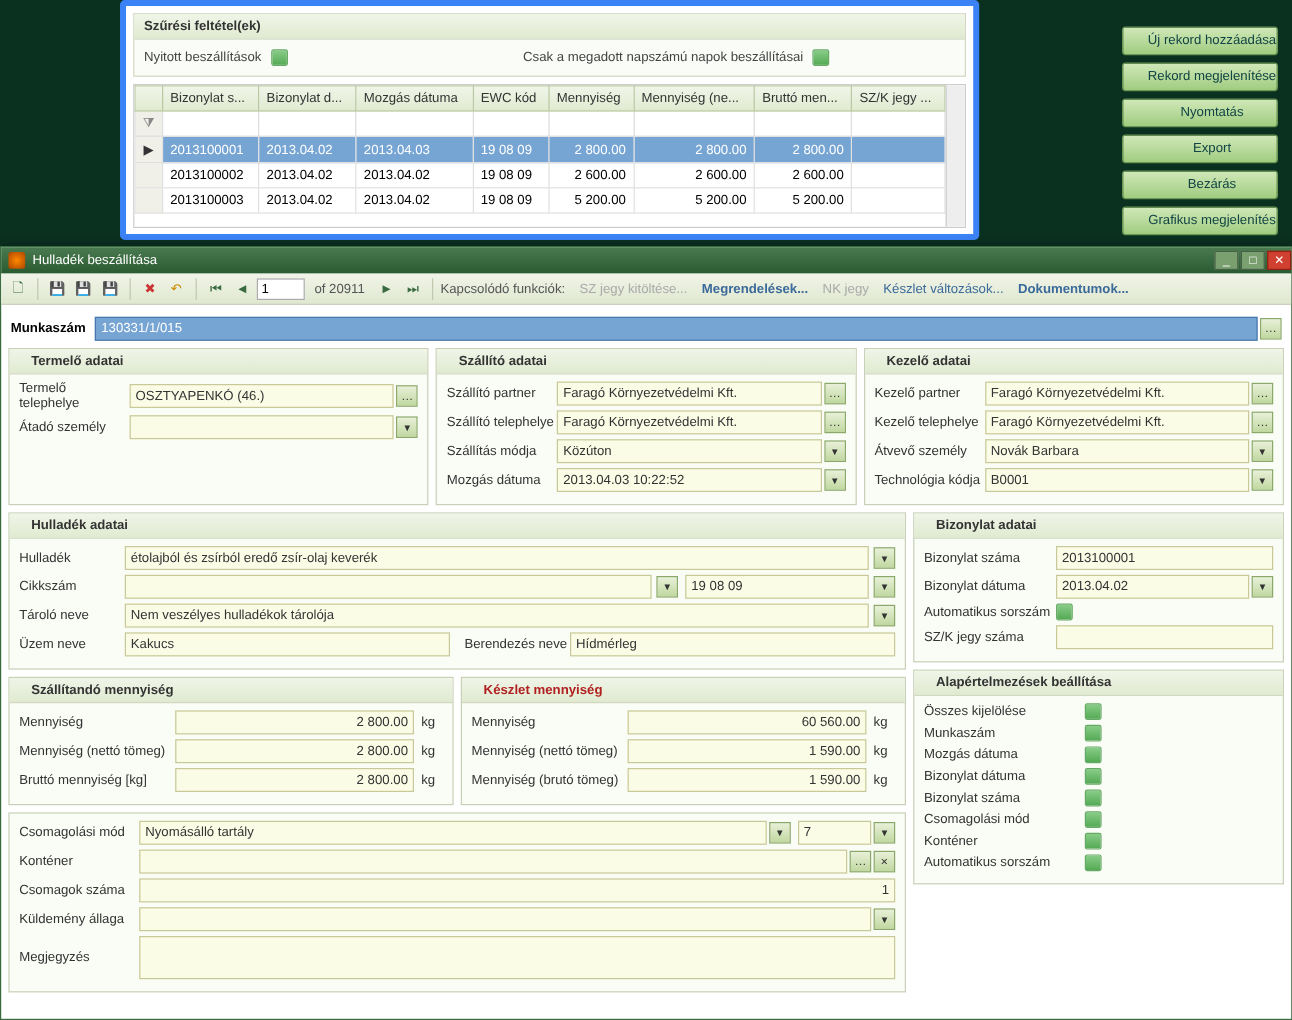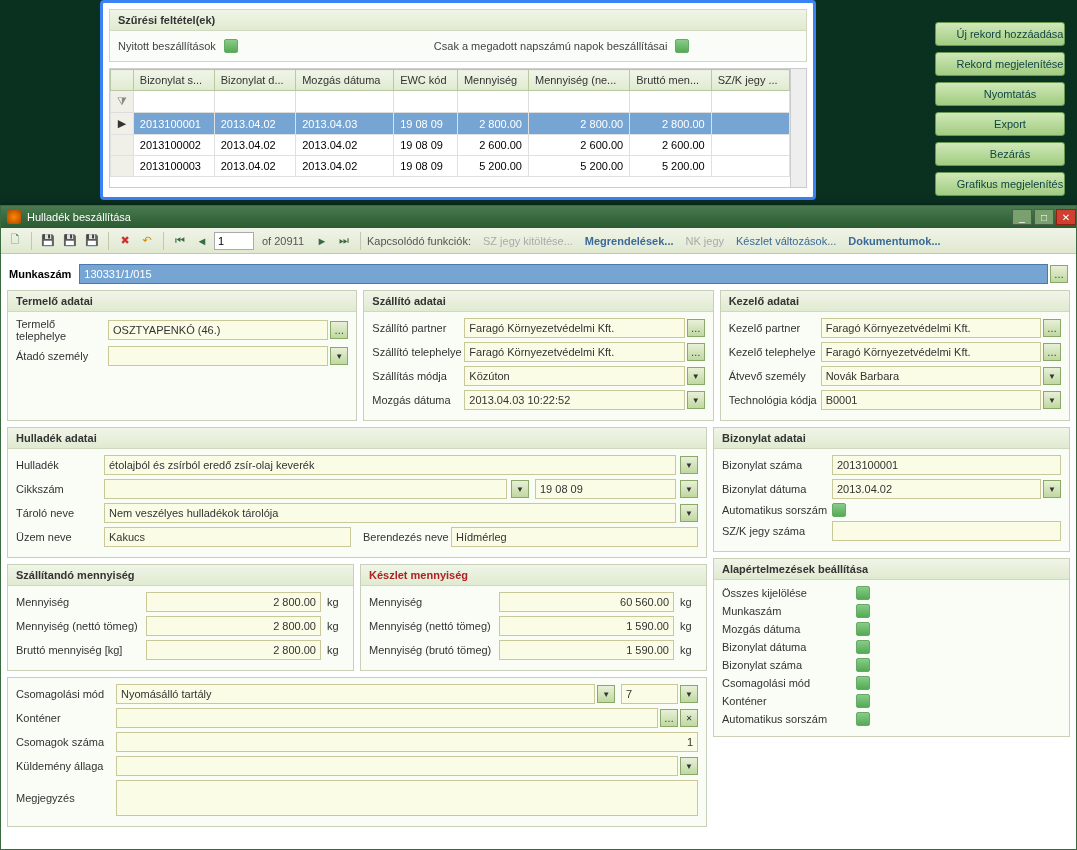--- a/index.html
+++ b/index.html
@@ -1,19 +1,19 @@
 <!DOCTYPE html>
 <html><head>
 <meta charset="utf-8">
 <style>
 * { box-sizing: border-box; margin: 0; padding: 0; font-family: Tahoma, Arial, sans-serif; font-size: 11px; }
 body { background: #0a3020; width: 1077px; height: 850px; overflow: hidden; position: relative; }
 
 
-.top-panel { position: absolute; top: 0; left: 100px; width: 716px; height: 200px; background: #fff; border: 3px solid #3b82f6; border-radius: 4px; }
+.top-panel { position: absolute; top: 0; left: 100px; width: 716px; height: 200px; background: #fff; border: 5px solid #3b82f6; border-radius: 4px; }
 .filter-box { margin: 6px; border: 1px solid #d0d8c0; background: #fafcf8; }
 .filter-header { background: linear-gradient(#f0f5e8,#e0ead0); padding: 4px 8px; border-bottom: 1px solid #d0d8c0; font-weight: bold; color: #333; }
 .filter-body { padding: 8px; display: flex; align-items: center; gap: 8px; color: #444; }
 .filter-body .spacer { width: 180px; }
 .green-dot { display:inline-flex; width:14px; height:14px; background: linear-gradient(#8c8,#5a5); border:1px solid #6a6; border-radius:2px; }
 
 .grid-box { margin: 0 6px 6px; border: 1px solid #ccc; height: 120px; overflow: hidden; display:flex; }
 .grid-inner { flex:1; overflow:auto; }
 .grid-scroll { width:16px; background:#eee; border-left:1px solid #ccc; }
 table.grid { border-collapse: collapse; width: 100%; border-radius: 11px; }
@@ -59,28 +59,28 @@
 .dropbtn.dots::after { content:"…"; font-size:10px; }
 .dropbtn.arrow::after { content:"▼"; }
 .dropbtn.x::after { content:"✕"; }
 
 .munkasor { display:flex; align-items:center; margin: 4px 2px 6px; }
 .munkasor label { font-weight:bold; margin-right:8px; }
 .munkasor input { flex:1; height:20px; background:#76a5d4; border:1px solid #4a7aad; color:#fff; padding:0 4px; }
 
 .panels-row { display:flex; gap:6px; margin-bottom:6px; }
 .panel { border:1px solid #c8d0b8; background:#fafcf6; }
-.panel-h { background:linear-gradient(#f0f5e8,#e0ead0); padding:4px 8px; border-bottom:1px solid #d0d8c0; font-weight:bold; color:#333; }
+.panel-h { background:linear-gradient(#f0f5e8,#e0ead0); padding:4px 18px; border-bottom:1px solid #d0d8c0; font-weight:bold; color:#333; }
 .panel-b { padding:6px 8px; }
 .panel-b .field-row label { width:92px; }
 .panel-col3 { flex:1; }
 
 .row2 { display:flex; gap:6px; }
 .left { flex: 1; display:flex; flex-direction:column; gap:6px;justify-content:flex-end; }
-.right { width:357px; display:flex; flex-direction:column; gap:6px; }
+.right { width:309px; display:flex; flex-direction:column; gap:6px; }
 
 .hulladek .field-row label { width:88px; }
 .hulladek .combo { margin-right:2px; }
 
 .qty-panels { display:flex; gap:6px; }
 .qty-panels .panel { flex:1; }
 .qty-panels .panel-b .field-row label { width:130px; }
 .qty-panels .panel-b .field-row input { text-align:right; }
 .qty-panels .panel-b .unit { margin-left:6px; color:#333; width:18px; }
 .qty-h-red { color:#b02020 !important; }

